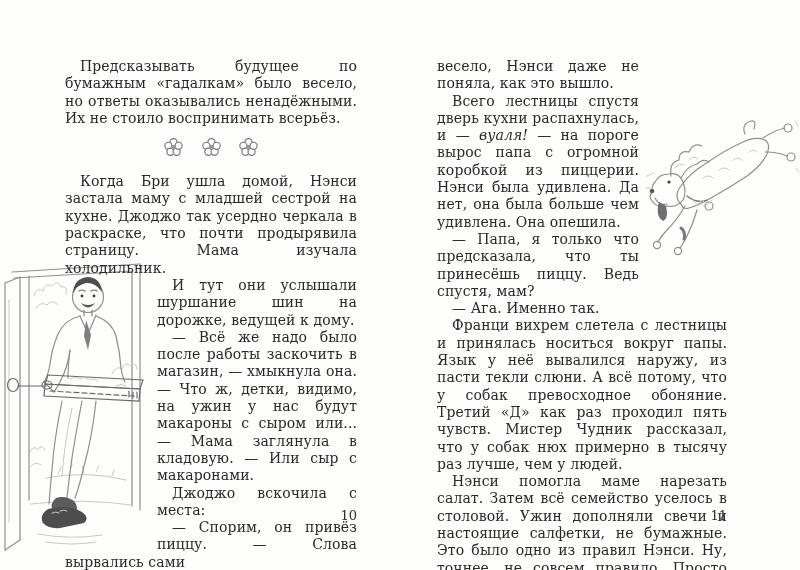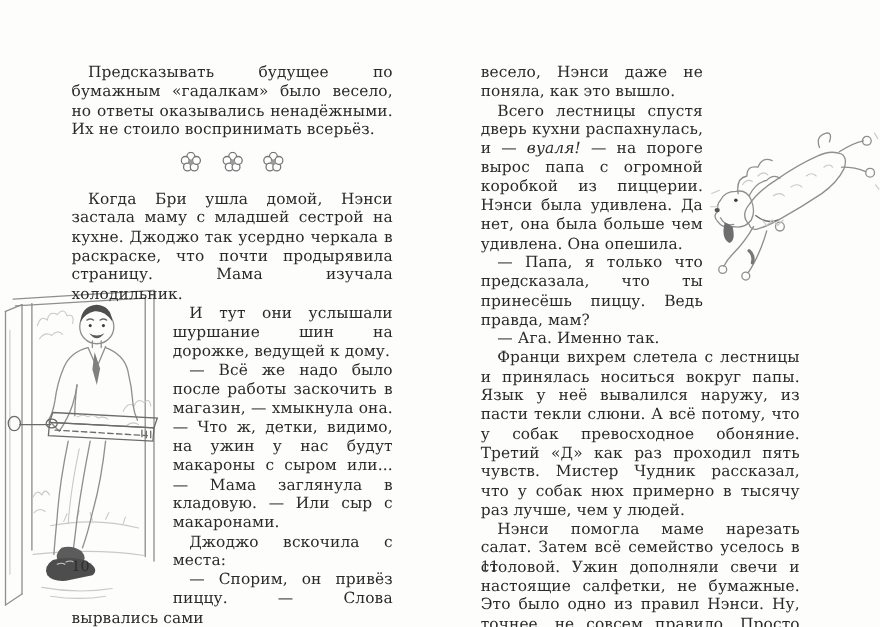--- a/index.html
+++ b/index.html
@@ -16,21 +16,21 @@
   }
   .col-left  { left:65px;  top:58px; width:292px; height:455px; }
   .col-right { left:437px; top:58px; width:290px; height:455px; }
   .text-col p { margin:0; text-indent:15px; }
   .text-col p.cont { text-indent:0; }
   .orn { text-align:center; margin:11px 0 13px; height:22px; text-indent:0; }
   .orn svg { margin:0 7px; vertical-align:middle; }
   .spacer-man { float:left;  width:92px; height:262px; }
   .spacer-dog { float:right; width:82px; height:122px; margin-top:88px; margin-left:6px; }
   .pagenum {
-    position:absolute; top:508px; text-align:left;
+    position:absolute; top:508px; text-align:right;
     font-size:13px; color:#2e2e2e;
   }
   .pn-left  { left:65px;  width:292px; }
   .pn-right { left:437px; width:290px; }
   .illus { position:absolute; }
   .illus-man { left:0;     top:252px; }
   .illus-dog { left:645px; top:118px; }
   .s  { stroke:#8f8f8f; stroke-width:1.2; fill:none; stroke-linecap:round; stroke-linejoin:round; }
   .sl { stroke:#c9c9c9; stroke-width:1;   fill:none; stroke-linecap:round; }
   .sd { stroke:#6b6b6b; stroke-width:1.2; fill:none; stroke-linecap:round; }
@@ -182,21 +182,21 @@
     <p>— Всё же надо было после работы заскочить в магазин, — хмыкнула она. — Что ж, детки, видимо, на ужин у нас будут макароны с сыром или... — Мама заглянула в кладовую. — Или сыр с макаронами.</p>
     <p>Джоджо вскочила с места:</p>
     <p>— Спорим, он привёз пиццу. — Слова вырвались сами</p>
     <p>— Папа приехал!</p>
   </div>
 
   <div class="text-col col-right">
     <div class="spacer-dog"></div>
     <p class="cont">весело, Нэнси даже не поняла, как это вышло.</p>
     <p><span>Всего лестницы спустя дверь кухни распахнулась, и — </span><i>вуаля!</i><span> — на пороге вырос папа с огромной коробкой из пиццерии. Нэнси была удивлена. Да нет, она была больше чем удивлена. Она опешила.</span></p>
-    <p>— Папа, я только что предсказала, что ты принесёшь пиццу. Ведь правда, мам?</p>
+    <p>— Папа, я только что предсказала, что ты принесёшь пиццу. Ведь спустя, мам?</p>
     <p>— Ага. Именно так.</p>
     <p>Франци вихрем слетела с лестницы и принялась носиться вокруг папы. Язык у неё вывалился наружу, из пасти текли слюни. А всё потому, что у собак превосходное обоняние. Третий «Д» как раз проходил пять чувств. Мистер Чудник рассказал, что у собак нюх примерно в тысячу раз лучше, чем у людей.</p>
     <p>Нэнси помогла маме нарезать салат. Затем всё семейство уселось в столовой. Ужин дополняли свечи и настоящие салфетки, не бумажные. Это было одно из правил Нэнси. Ну, точнее, не совсем правило. Просто это создавало праздничное настроение.</p>
   </div>
 
   <div class="pagenum pn-left">10</div>
   <div class="pagenum pn-right">11</div>
 
 </div>
 

